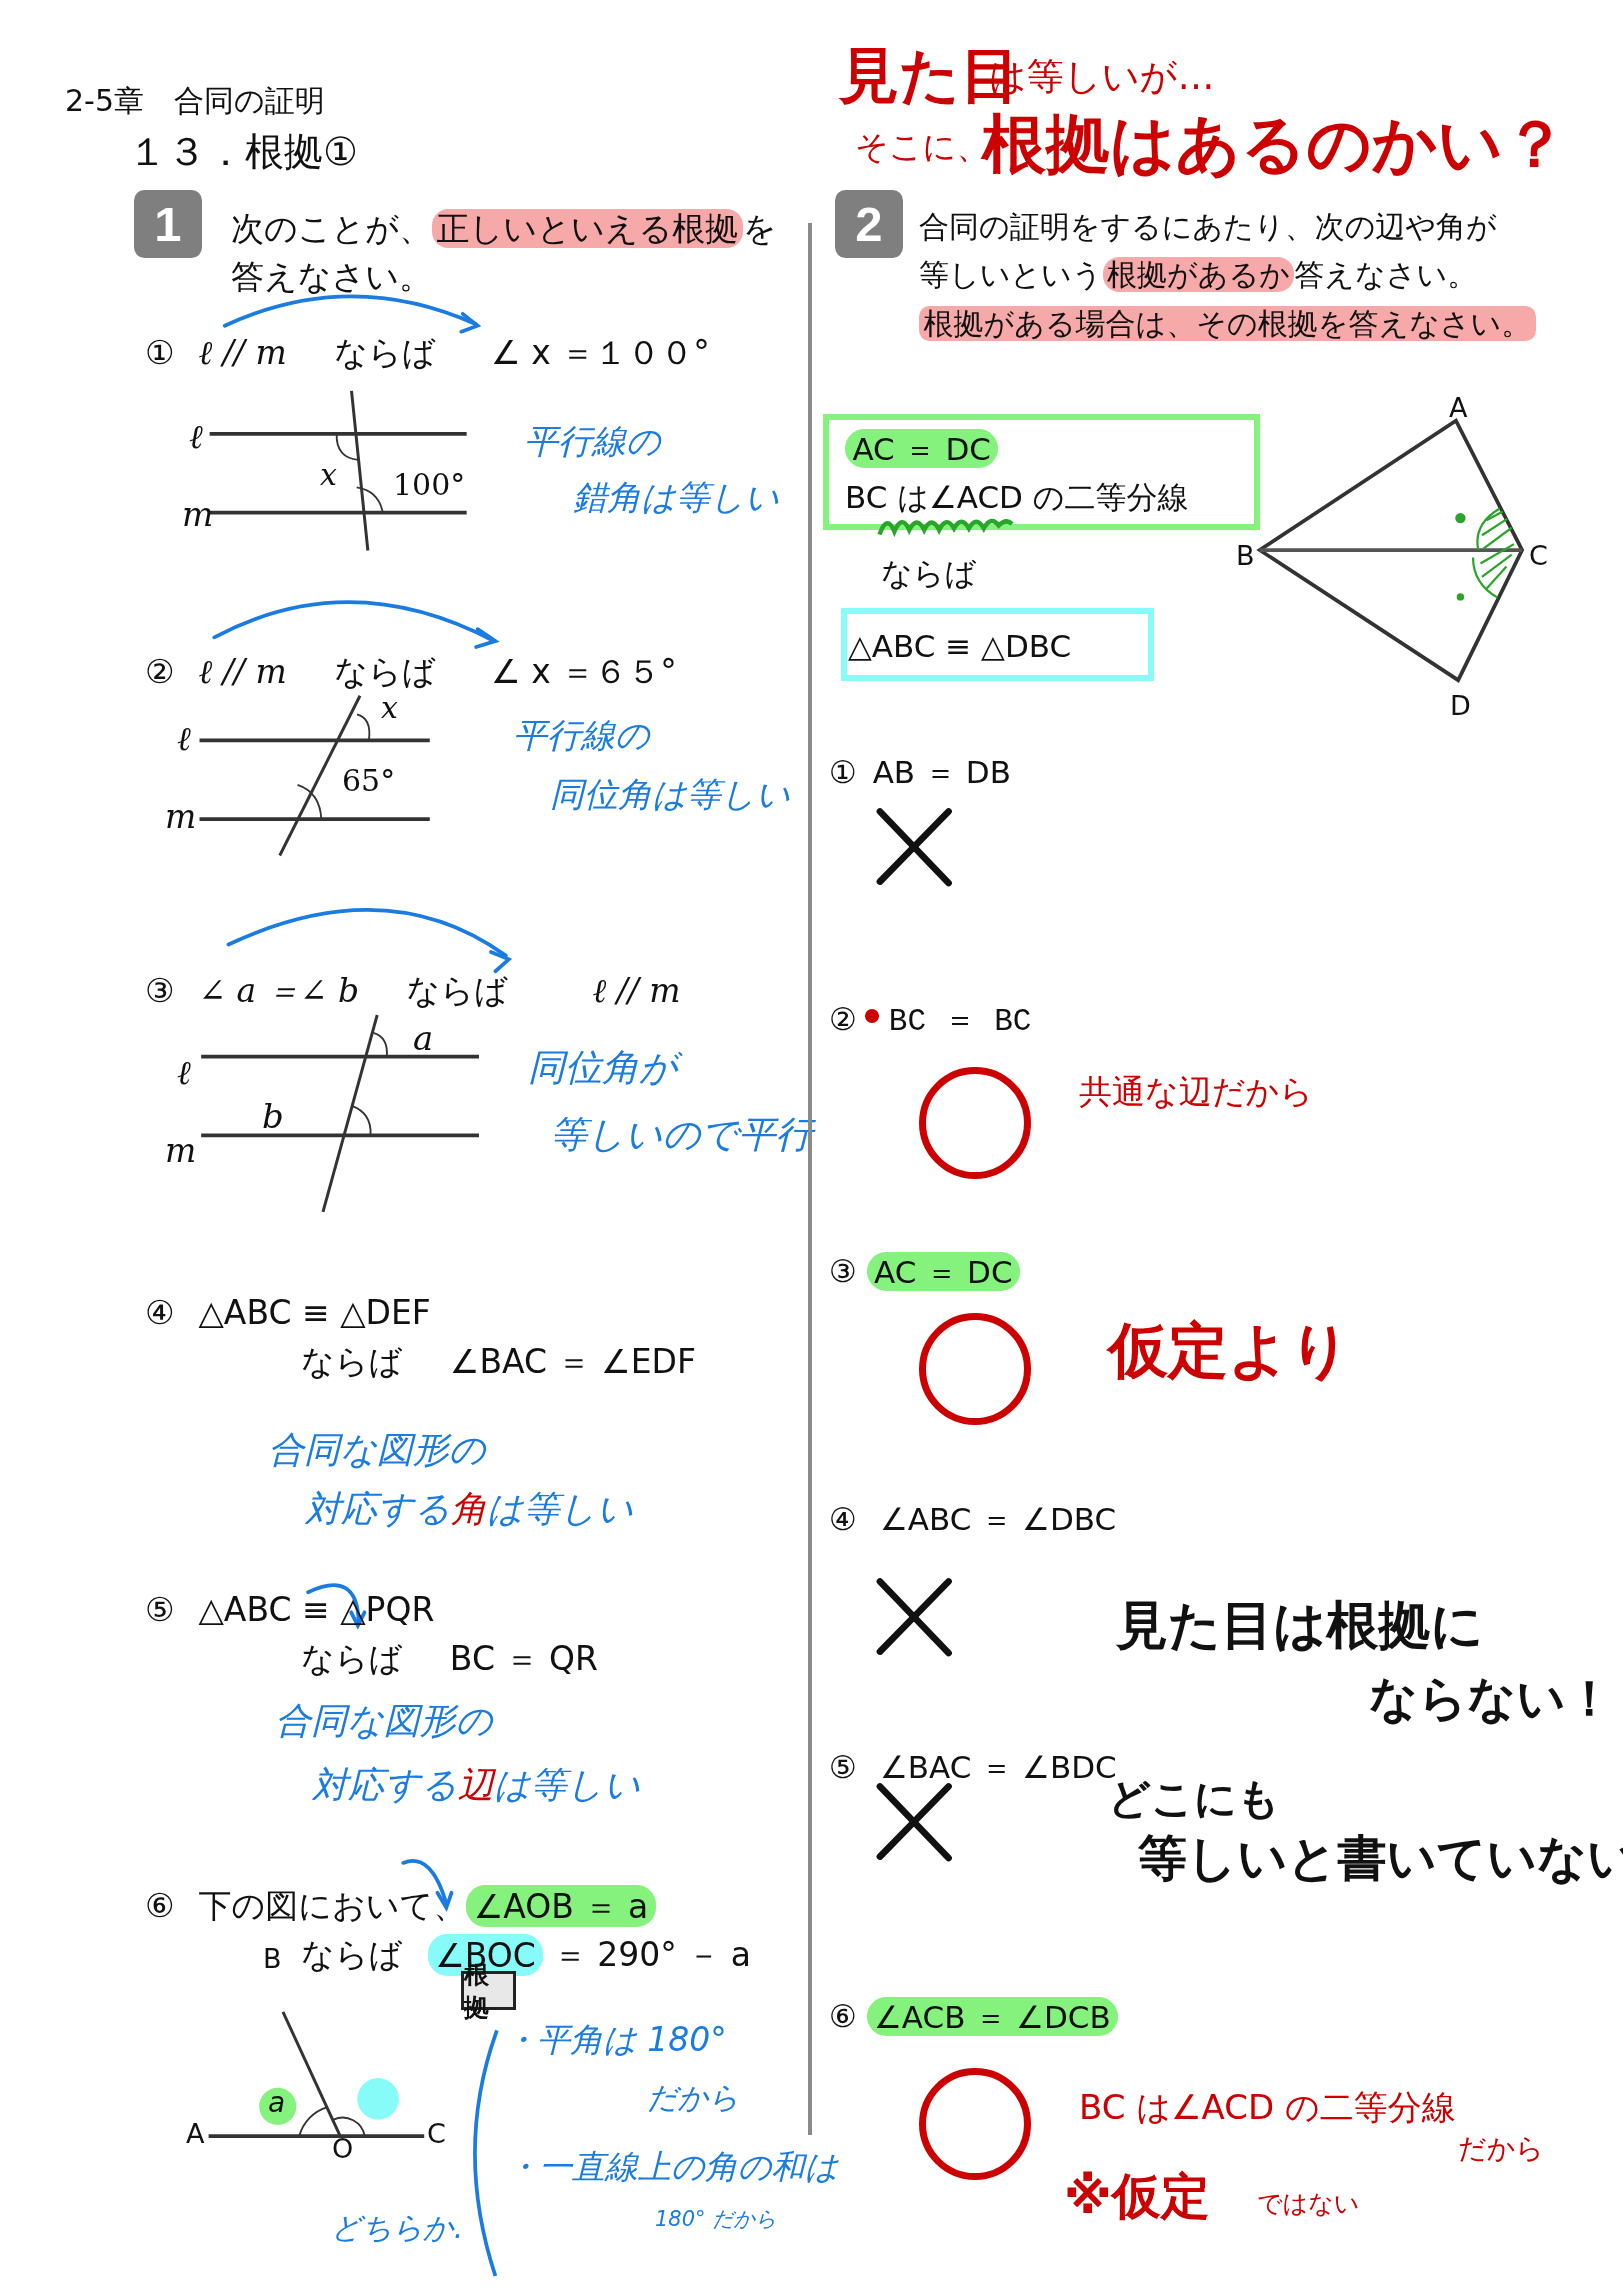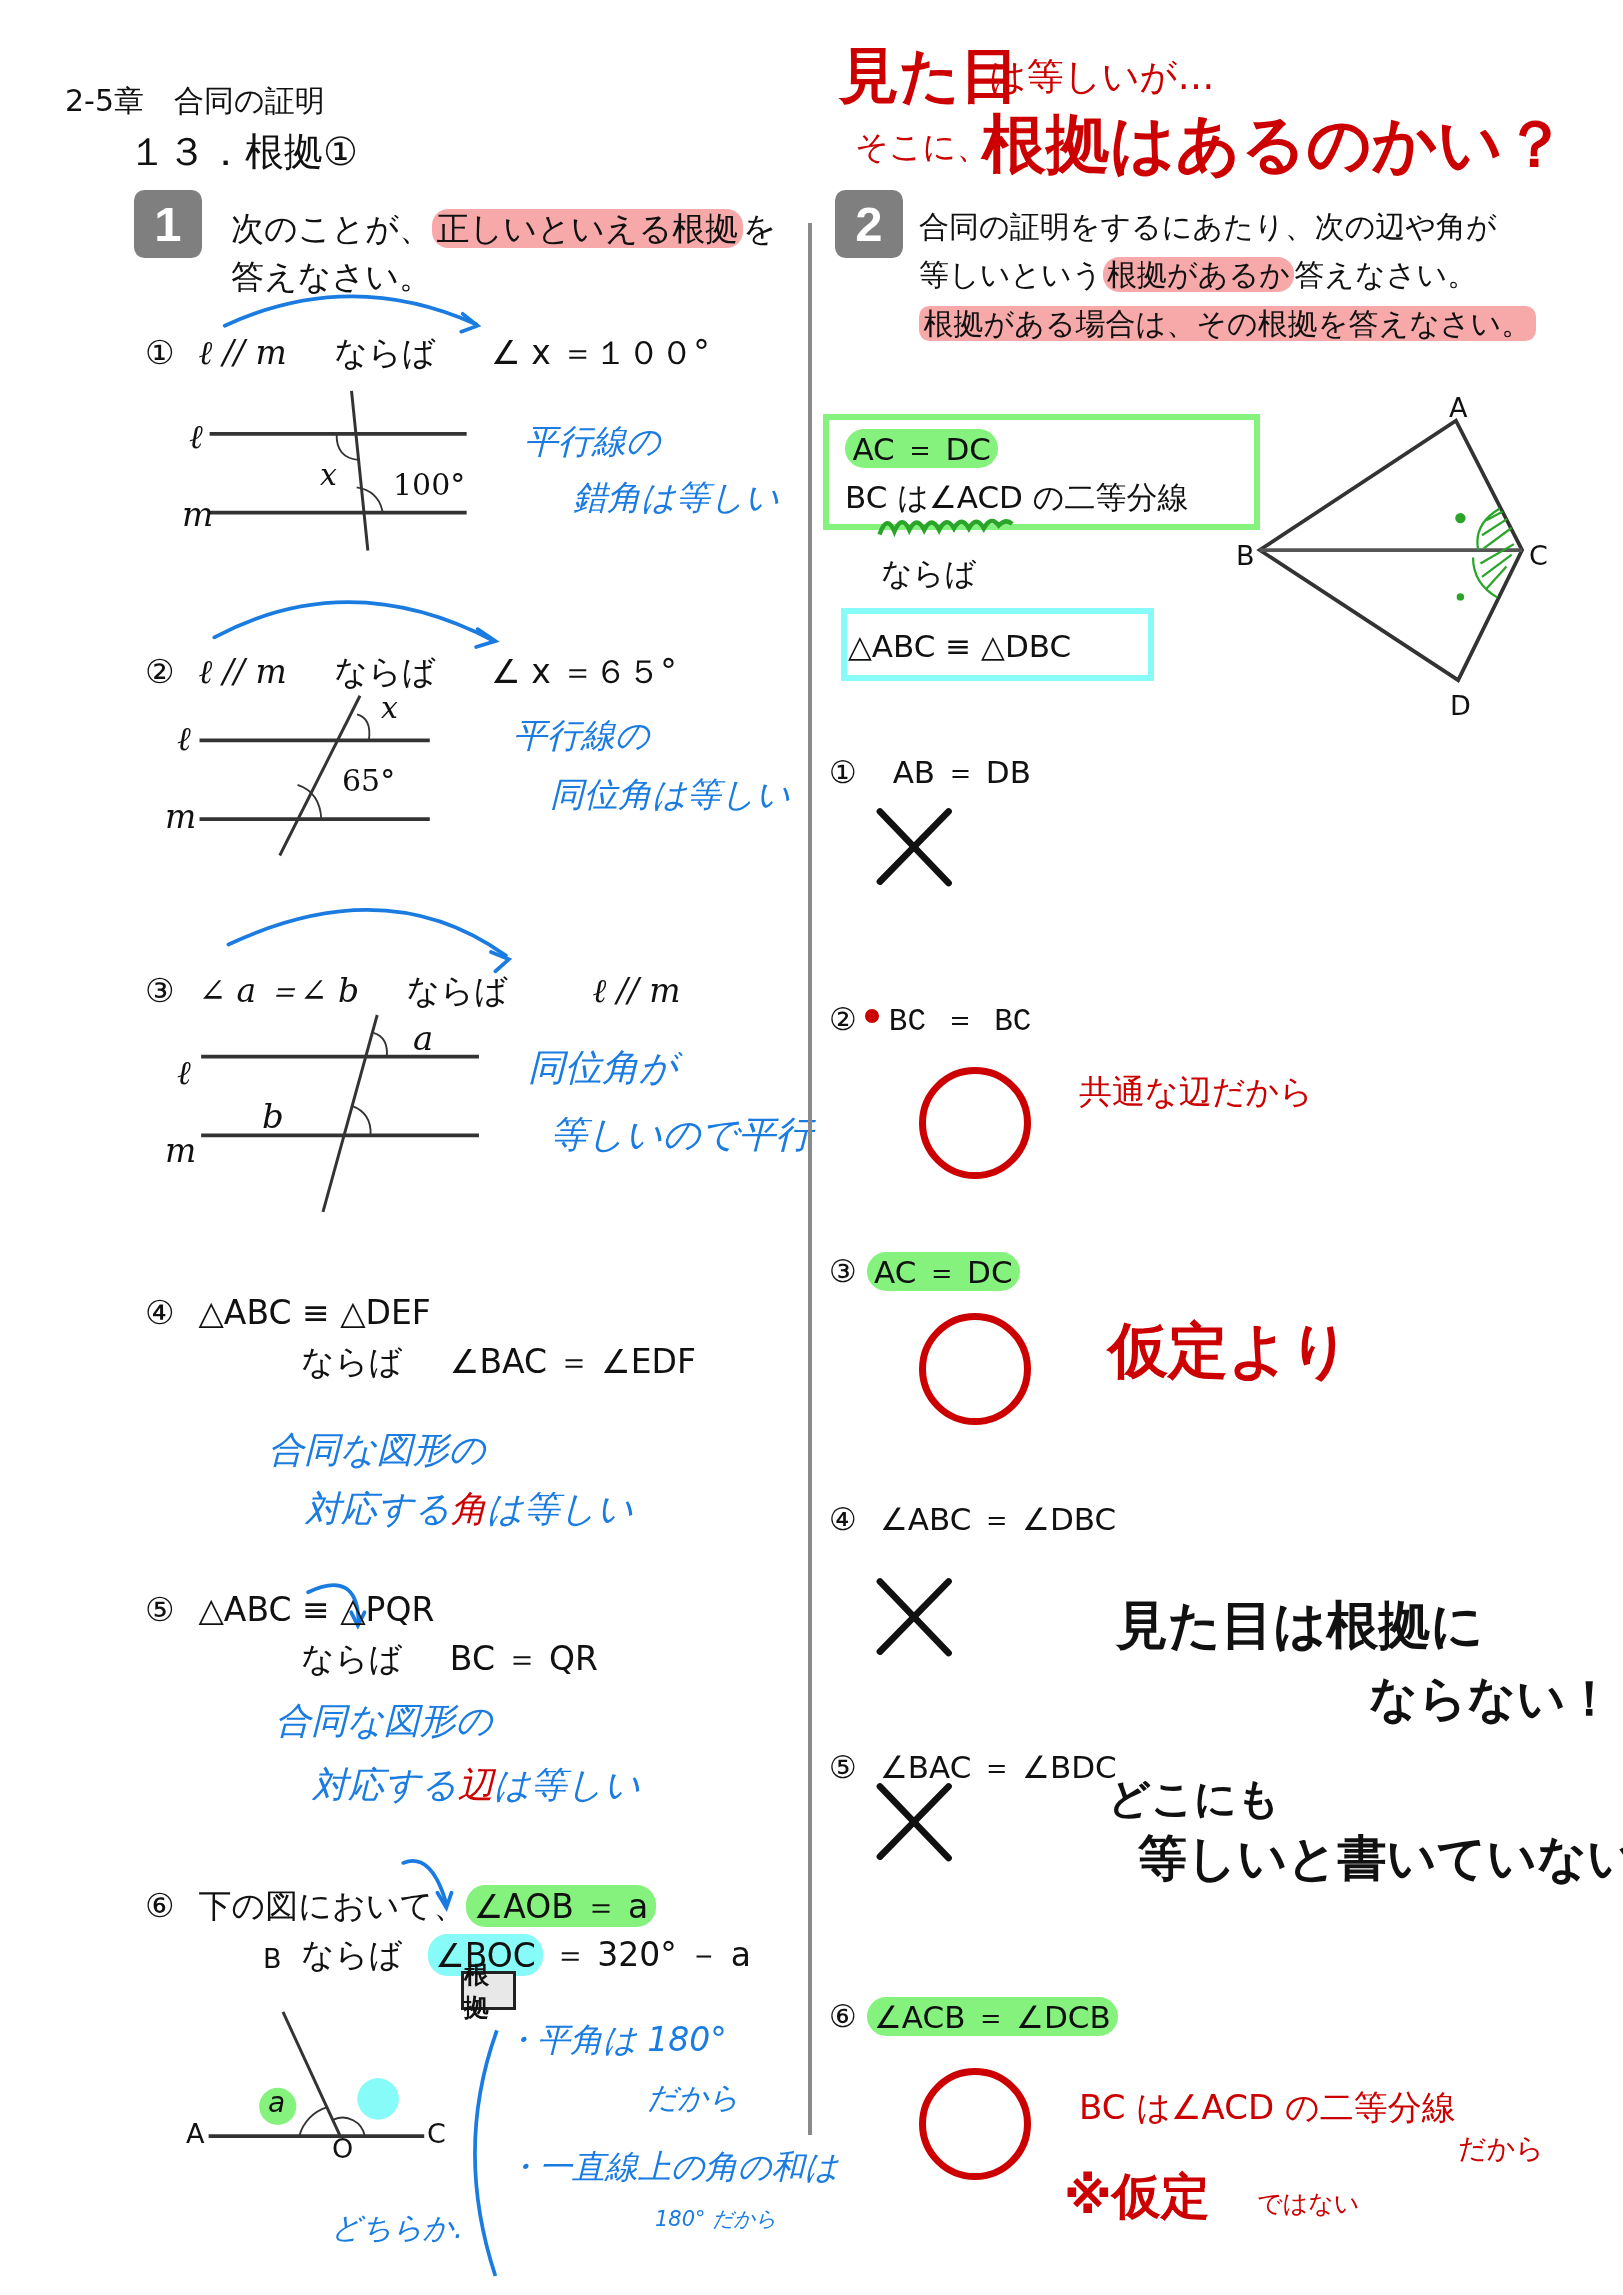--- a/index.html
+++ b/index.html
@@ -145,21 +145,21 @@
   <span>対応する</span><span style="color:#cc0000;">辺</span><span>は等しい</span>
 </div>
 
 <div class="t" style="left:145px; top:1889px;">
   <span>⑥</span>
   <span style="margin-left:13.4px;">下の図において、</span><span class="hl-green">∠AOB ＝ a</span>
 </div>
 <div class="t" style="left:301px; top:1938px;">
   <span>ならば</span>
   <span class="hl-cyan" style="margin-left:15px;">∠BOC</span>
-  <span>＝ 320° － a</span>
+  <span>＝ 290° － a</span>
 </div>
 <div class="konkyo-box" style="left:461px; top:1971px; width:49px; height:33px;">根拠</div>
 
 <svg style="left:186px;top:1971px;" width="298" height="171" viewBox="0 0 400 230">
   <circle cx="123" cy="182" r="25" fill="#86f27e"></circle>
   <circle cx="258" cy="172" r="28" fill="#86fbf8"></circle>
   <line x1="30" y1="232" x2="320" y2="232" stroke="#333" stroke-width="5" transform="translate(0,-10)"></line>
   <line x1="130" y1="55" x2="207" y2="222" stroke="#333" stroke-width="4"></line>
   <path d="M152 222 A55 55 0 0 1 190 183" fill="none" stroke="#333" stroke-width="2.5"></path>
   <path d="M198 200 A30 30 0 0 1 240 222" fill="none" stroke="#333" stroke-width="2.5"></path>
@@ -213,21 +213,21 @@
   <circle cx="283" cy="187" r="7" fill="#2aa52a"></circle>
   <circle cx="283" cy="293" r="5" fill="#2aa52a"></circle>
 </svg>
 <div class="t" style="left:1449px; top:394px; font-size:27px;">A</div>
 <div class="t" style="left:1236px; top:542px; font-size:27px;">B</div>
 <div class="t" style="left:1529px; top:542px; font-size:27px;">C</div>
 <div class="t" style="left:1450px; top:692px; font-size:27px;">D</div>
 
 <div class="t" style="left:829px; top:757px; font-size:31px;">
   <span>①</span>
-  <span style="margin-left:26px;">AB ＝ DB</span>
+  <span style="margin-left:6px;">AB ＝ DB</span>
 </div>
 <svg class="mark-x" style="left:874px;top:807px;" width="82" height="82" viewBox="0 0 110 110">
   <line x1="8" y1="6" x2="100" y2="102" stroke="#111" stroke-width="9" stroke-linecap="round"></line>
   <line x1="100" y1="6" x2="8" y2="100" stroke="#111" stroke-width="9" stroke-linecap="round"></line>
 </svg>
 
 <div class="t" style="left:829px; top:1006px; font-size:31px;font-family:Liberation Mono, monospace;">
   <span>②</span>
   <span style="margin-left:13.4px;">BC ＝ BC</span>
 </div>

